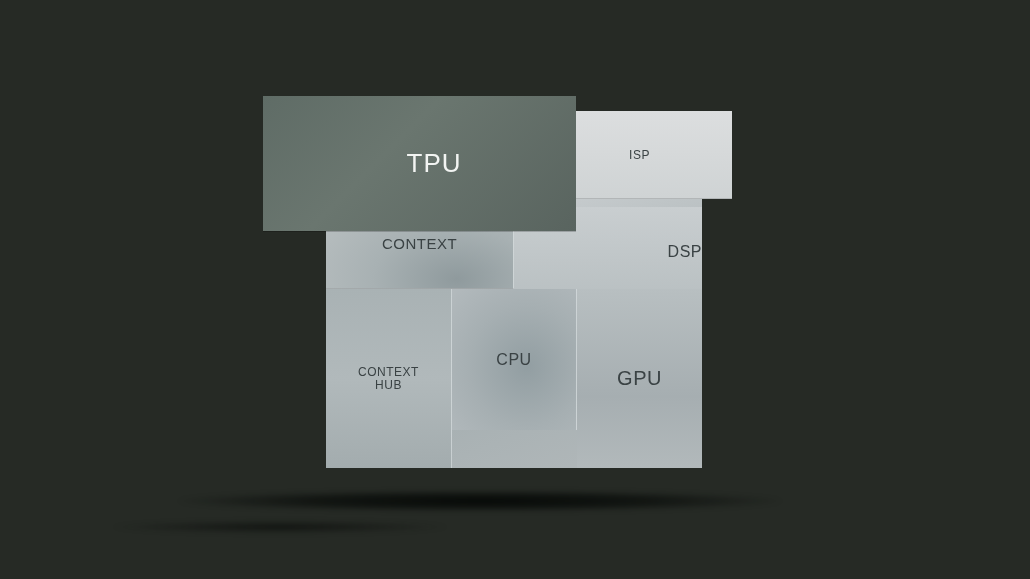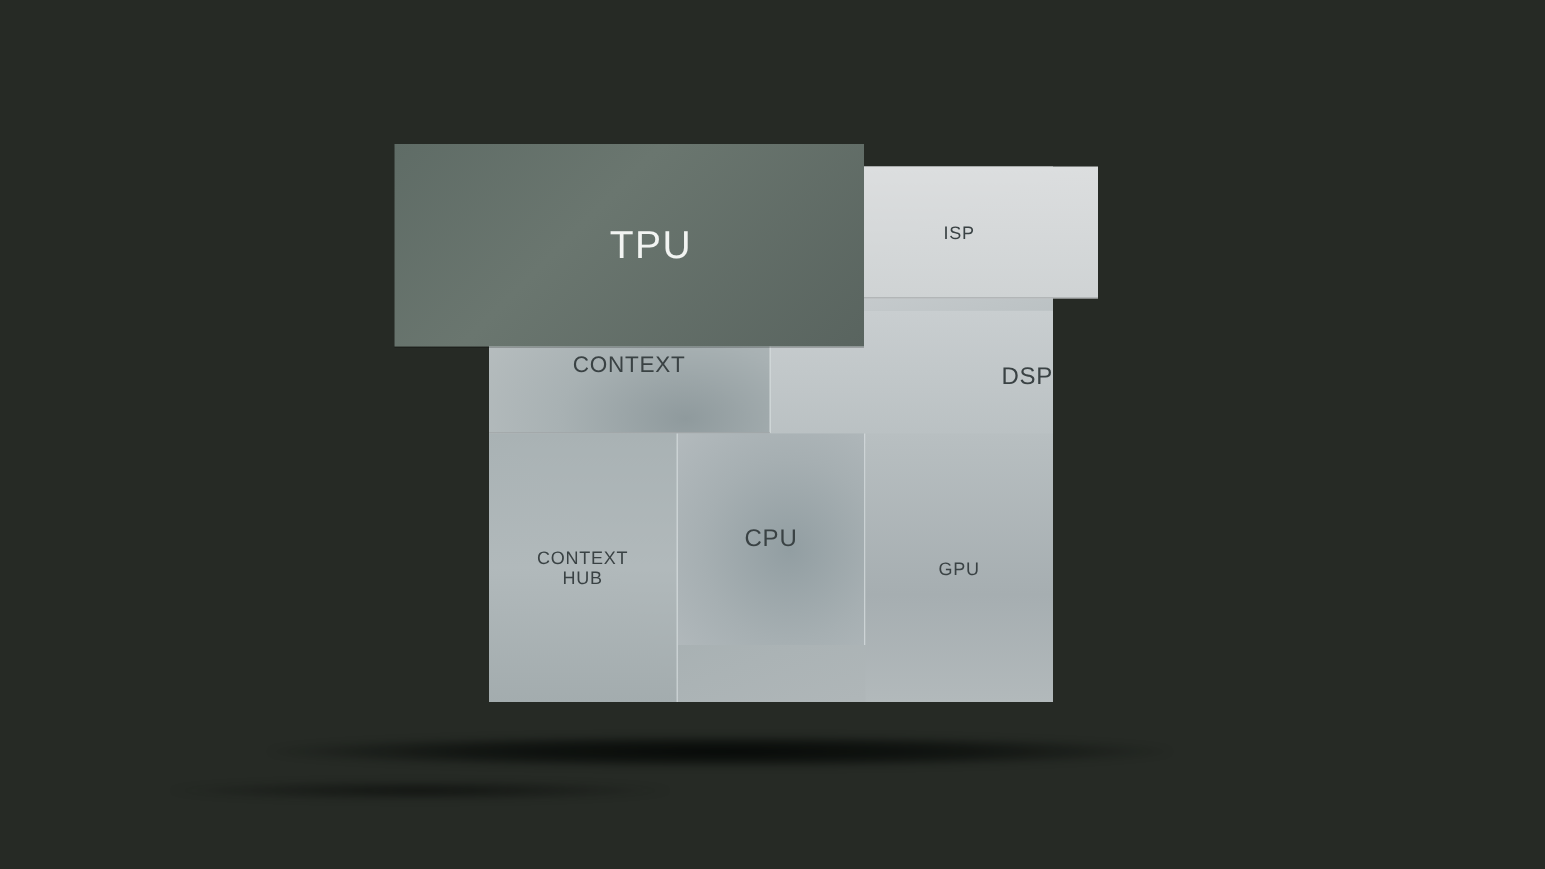--- a/index.html
+++ b/index.html
@@ -33,21 +33,21 @@
     background:linear-gradient(180deg,#dcdedf,#cfd3d4); font-size:12px; }
   .security { left:0; top:88px; width:188px; height:90px;
     background:radial-gradient(ellipse at 70% 90%, #8f9a9d 0%, #a8b1b3 45%, #bcc2c3 100%); font-size:15px; }
   .dsp { left:188px; top:96px; width:188px; height:90px;
     background:linear-gradient(180deg,#c9ced0,#b9c0c2); font-size:16px;justify-content:flex-end; }
   .ctx { left:0; top:178px; width:126px; height:179px;
     background:linear-gradient(180deg,#a9b2b4,#b1b9bb 50%,#a3acae); font-size:12px; line-height:13px; }
   .cpu { left:126px; top:178px; width:125px; height:141px;
     background:radial-gradient(ellipse at 60% 55%, #929ea2 0%, #a6afb2 55%, #b3babd 100%); font-size:16px; }
   .gpu { left:251px; top:178px; width:125px; height:179px;
-    background:linear-gradient(180deg,#b8bfc1,#a6aeb1 60%,#b2b9bb); font-size:12px;text-align:right; }
+    background:linear-gradient(180deg,#b8bfc1,#a6aeb1 60%,#b2b9bb); font-size:20px;text-align:right; }
   .tpu {
     position:absolute; left:263px; top:96px; width:284px; height:135px;
     background:linear-gradient(135deg,#5f6c66 0%,#6a766f 40%,#59645f 100%);
     display:flex; align-items:center; justify-content:center;
     color:#f2f4f2; font-size:26px; letter-spacing:1px;
     box-shadow:0 1px 0 rgba(0,0,0,0.2);
     padding-left:29px;
   }
 </style>
 </head>

